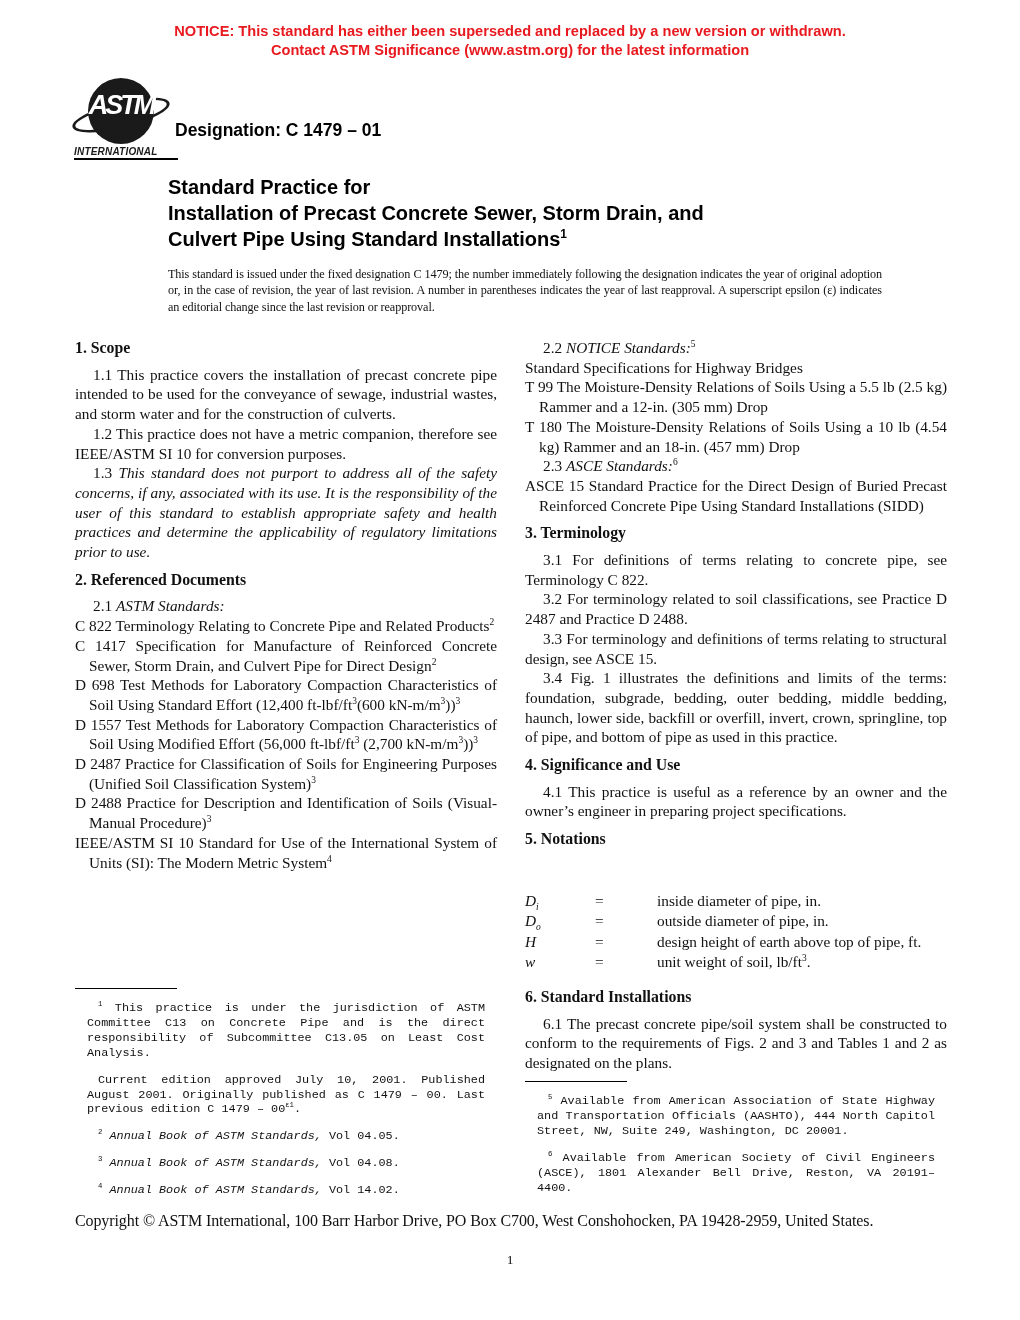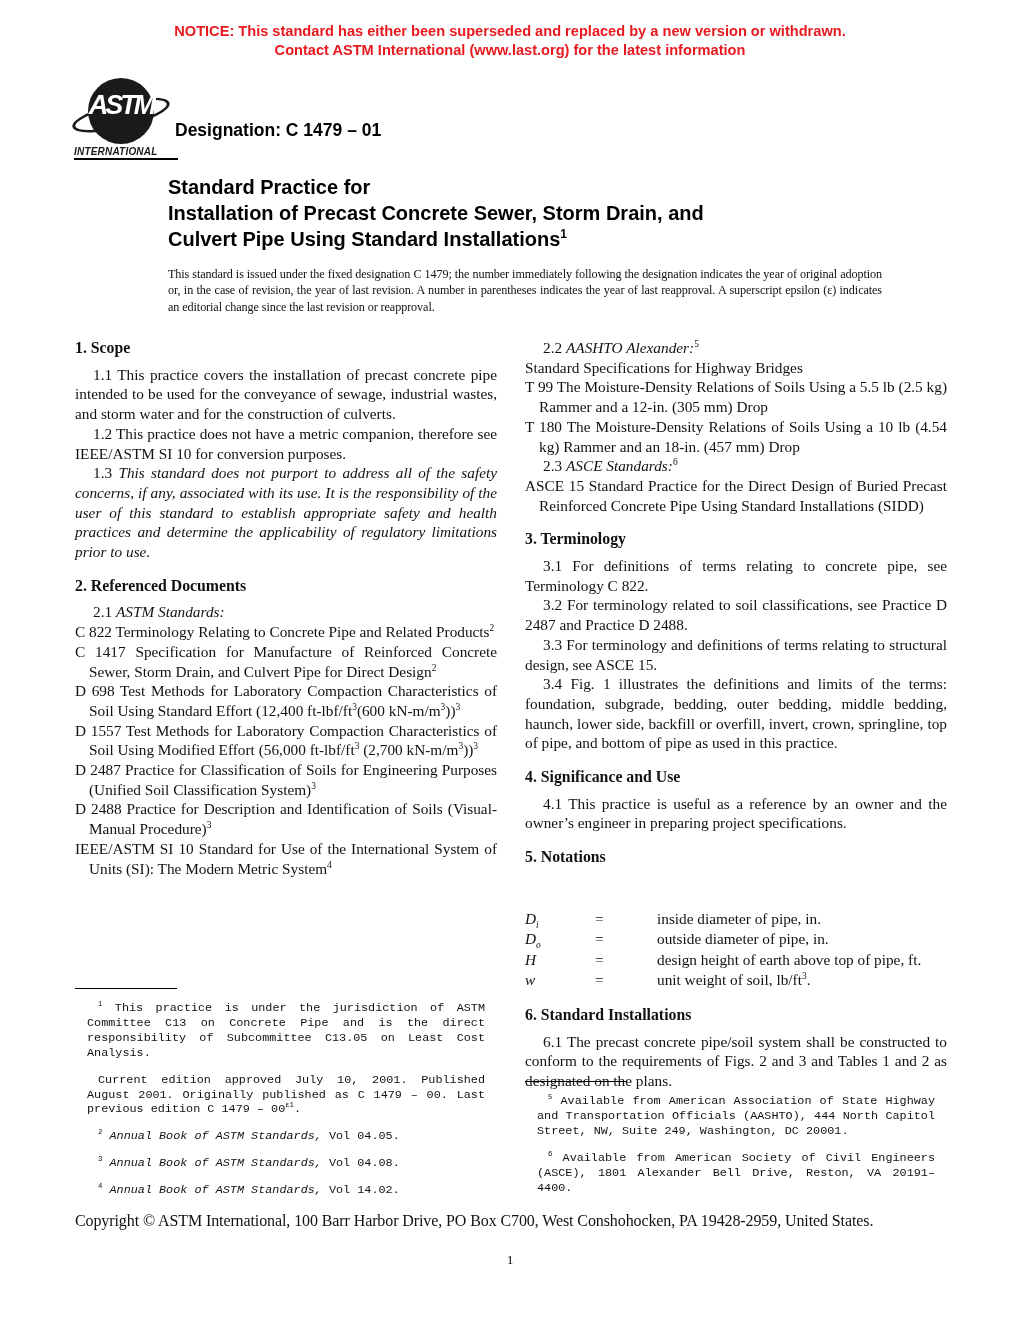--- a/index.html
+++ b/index.html
@@ -52,21 +52,21 @@
   .title-block sup { font-size:0.6em; }
   
   .issuance {
     position:absolute; left:168px; top:266px; width:714px;
     font-size:12.2px; line-height:16.4px; text-align:justify; letter-spacing:-0.1px;
   }
   
   .body-cols { position:absolute; left:75px; top:338px; width:872px; display:flex; gap:28px; }
   .col { width:422px; font-size:15.3px; line-height:19.7px; text-align:justify; }
   .col h3 { font-size:15.8px; font-weight:bold; text-align:left; margin:0 0 7px 0; }
-  .col h3.mt { margin-top:14px; }
+  .col h3.mt { margin-top:8px; }
   .para { text-indent:18px; margin:0; }
   .ref { padding-left:14px; text-indent:-14px; margin:0; }
   .flush { margin:0; }
   i { font-style:italic; }
   sup { font-size:0.62em; vertical-align:super; line-height:0; }
   sub { font-size:0.62em; vertical-align:sub; line-height:0; }
   
   .notations { margin-top:42px; margin-bottom:14px; text-align:left; }
   .nrow { display:flex; line-height:20.5px;gap:36px; }
   .nsym { width:34px; font-style:italic; }
@@ -91,21 +91,21 @@
     font-size:13.5px;
   }
 </style>
 </head>
 <body>
 
 <div class="page">
 
   <div class="notice">
     <div>NOTICE: This standard has either been superseded and replaced by a new version or withdrawn.</div>
-    <div>Contact ASTM International (www.last.org) for the latest information</div>
+    <div>Contact ASTM Significance (www.astm.org) for the latest information</div>
   </div>
 
   <div class="logo">
     <div class="logo-circle"></div>
     <div class="logo-ellipse"></div>
     <div class="logo-astm">ASTM</div>
     <div class="logo-intl">INTERNATIONAL</div>
   </div>
   <div class="designation">Designation: C 1479 – 01</div>
 
@@ -130,21 +130,21 @@
       <p class="ref"><span>C 822  Terminology Relating to Concrete Pipe and Related Products</span><sup>2</sup></p>
       <p class="ref"><span>C 1417  Specification for Manufacture of Reinforced Concrete Sewer, Storm Drain, and Culvert Pipe for Direct Design</span><sup>2</sup></p>
       <p class="ref"><span>D 698  Test Methods for Laboratory Compaction Characteristics of Soil Using Standard Effort (12,400 ft-lbf/ft</span><sup>3</sup><span>(600 kN-m/m</span><sup>3</sup><span>))</span><sup>3</sup></p>
       <p class="ref"><span>D 1557  Test Methods for Laboratory Compaction Characteristics of Soil Using Modified Effort (56,000 ft-lbf/ft</span><sup>3</sup><span> (2,700 kN-m/m</span><sup>3</sup><span>))</span><sup>3</sup></p>
       <p class="ref"><span>D 2487  Practice for Classification of Soils for Engineering Purposes (Unified Soil Classification System)</span><sup>3</sup></p>
       <p class="ref"><span>D 2488  Practice for Description and Identification of Soils (Visual-Manual Procedure)</span><sup>3</sup></p>
       <p class="ref"><span>IEEE/ASTM SI 10   Standard for Use of the International System of Units (SI): The Modern Metric System</span><sup>4</sup></p>
     </div>
 
     <div class="col">
-      <p class="para"><span>2.2  </span><i>AASHTO Alexander:</i><sup>5</sup></p>
+      <p class="para"><span>2.2  </span><i>NOTICE Standards:</i><sup>5</sup></p>
       <p class="flush">Standard Specifications for Highway Bridges</p>
       <p class="ref"><span>T 99  The Moisture-Density Relations of Soils Using a 5.5 lb (2.5 kg) Rammer and a 12-in. (305 mm) Drop</span></p>
       <p class="ref"><span>T 180  The Moisture-Density Relations of Soils Using a 10 lb (4.54 kg) Rammer and an 18-in. (457 mm) Drop</span></p>
       <p class="para"><span>2.3  </span><i>ASCE Standards:</i><sup>6</sup></p>
       <p class="ref"><span>ASCE 15  Standard Practice for the Direct Design of Buried Precast Reinforced Concrete Pipe Using Standard Installations (SIDD)</span></p>
 
       <h3 class="mt">3.  Terminology</h3>
       <p class="para">3.1  For definitions of terms relating to concrete pipe, see Terminology C 822.</p>
       <p class="para">3.2  For terminology related to soil classifications, see Practice D 2487 and Practice D 2488.</p>
       <p class="para">3.3  For terminology and definitions of terms relating to structural design, see ASCE 15.</p>

